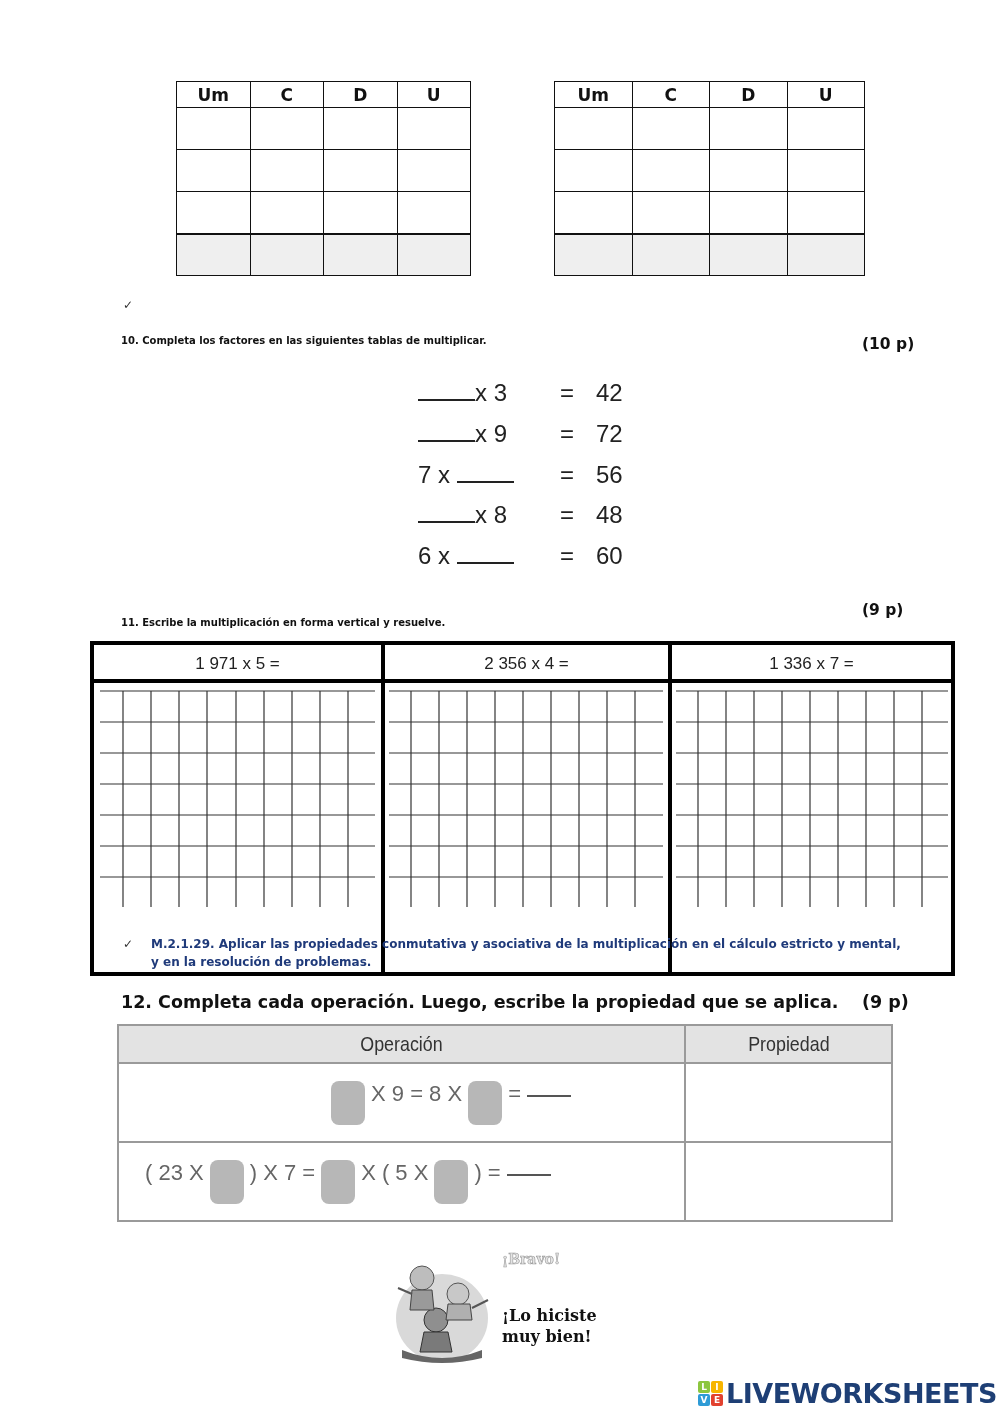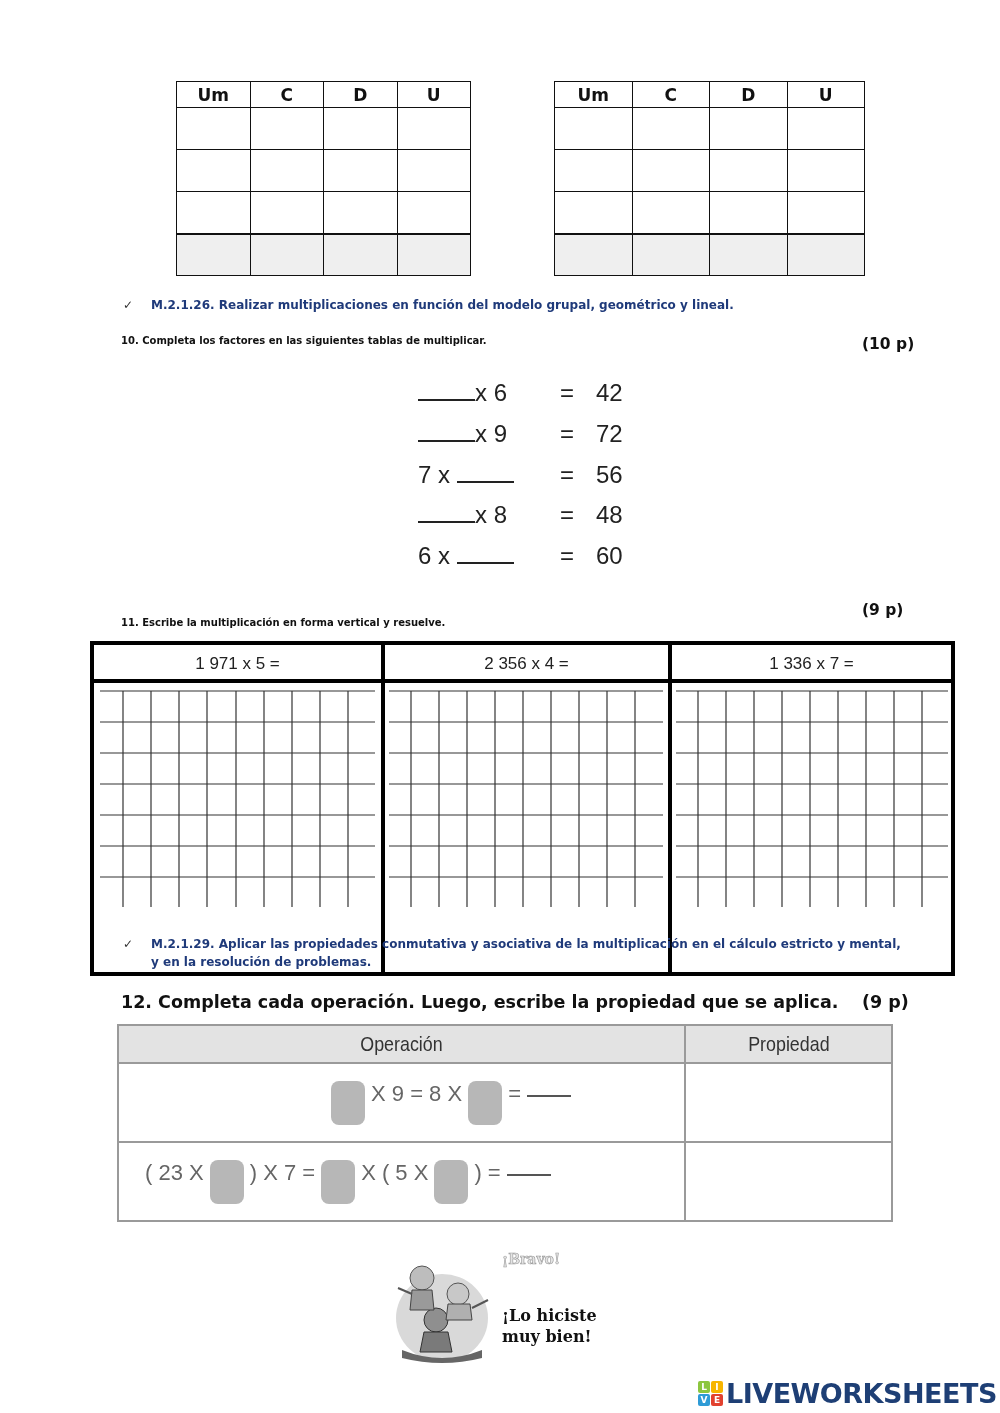--- a/index.html
+++ b/index.html
@@ -122,31 +122,30 @@
         <td></td>
         <td></td>
         <td></td>
         <td></td>
       </tr>
 </tbody>
   </table>
 
 <div class="abs skill" style="left:151px; top:296px; width:760px;">
   <span class="check">✓</span>
-  <span>M.2.1.26. Realizar multiplicaciones en función del modelo grupal, geométrico y lineal.</span>
 </div>
 
 <div class="abs qtitle" style="left:121px; top:335px;">
   <span class="num">10.</span>
   <span>Completa los factores en las siguientes tablas de multiplicar.</span>
 </div>
 <div class="abs points" style="left:862px; top:335px;">(10 p)</div>
 
 <div class="fact-row" style="top:379px;">
-  <span class="left"><span class="blank"></span><span>x 6</span></span>
+  <span class="left"><span class="blank"></span><span>x 3</span></span>
   <span class="eq">=</span>
   <span class="res">42</span>
 </div>
 <div class="fact-row" style="top:420px;">
   <span class="left"><span class="blank"></span><span>x 9</span></span>
   <span class="eq">=</span>
   <span class="res">72</span>
 </div>
 <div class="fact-row" style="top:461px;">
   <span class="left"><span>7 x</span> <span class="blank"></span></span>

